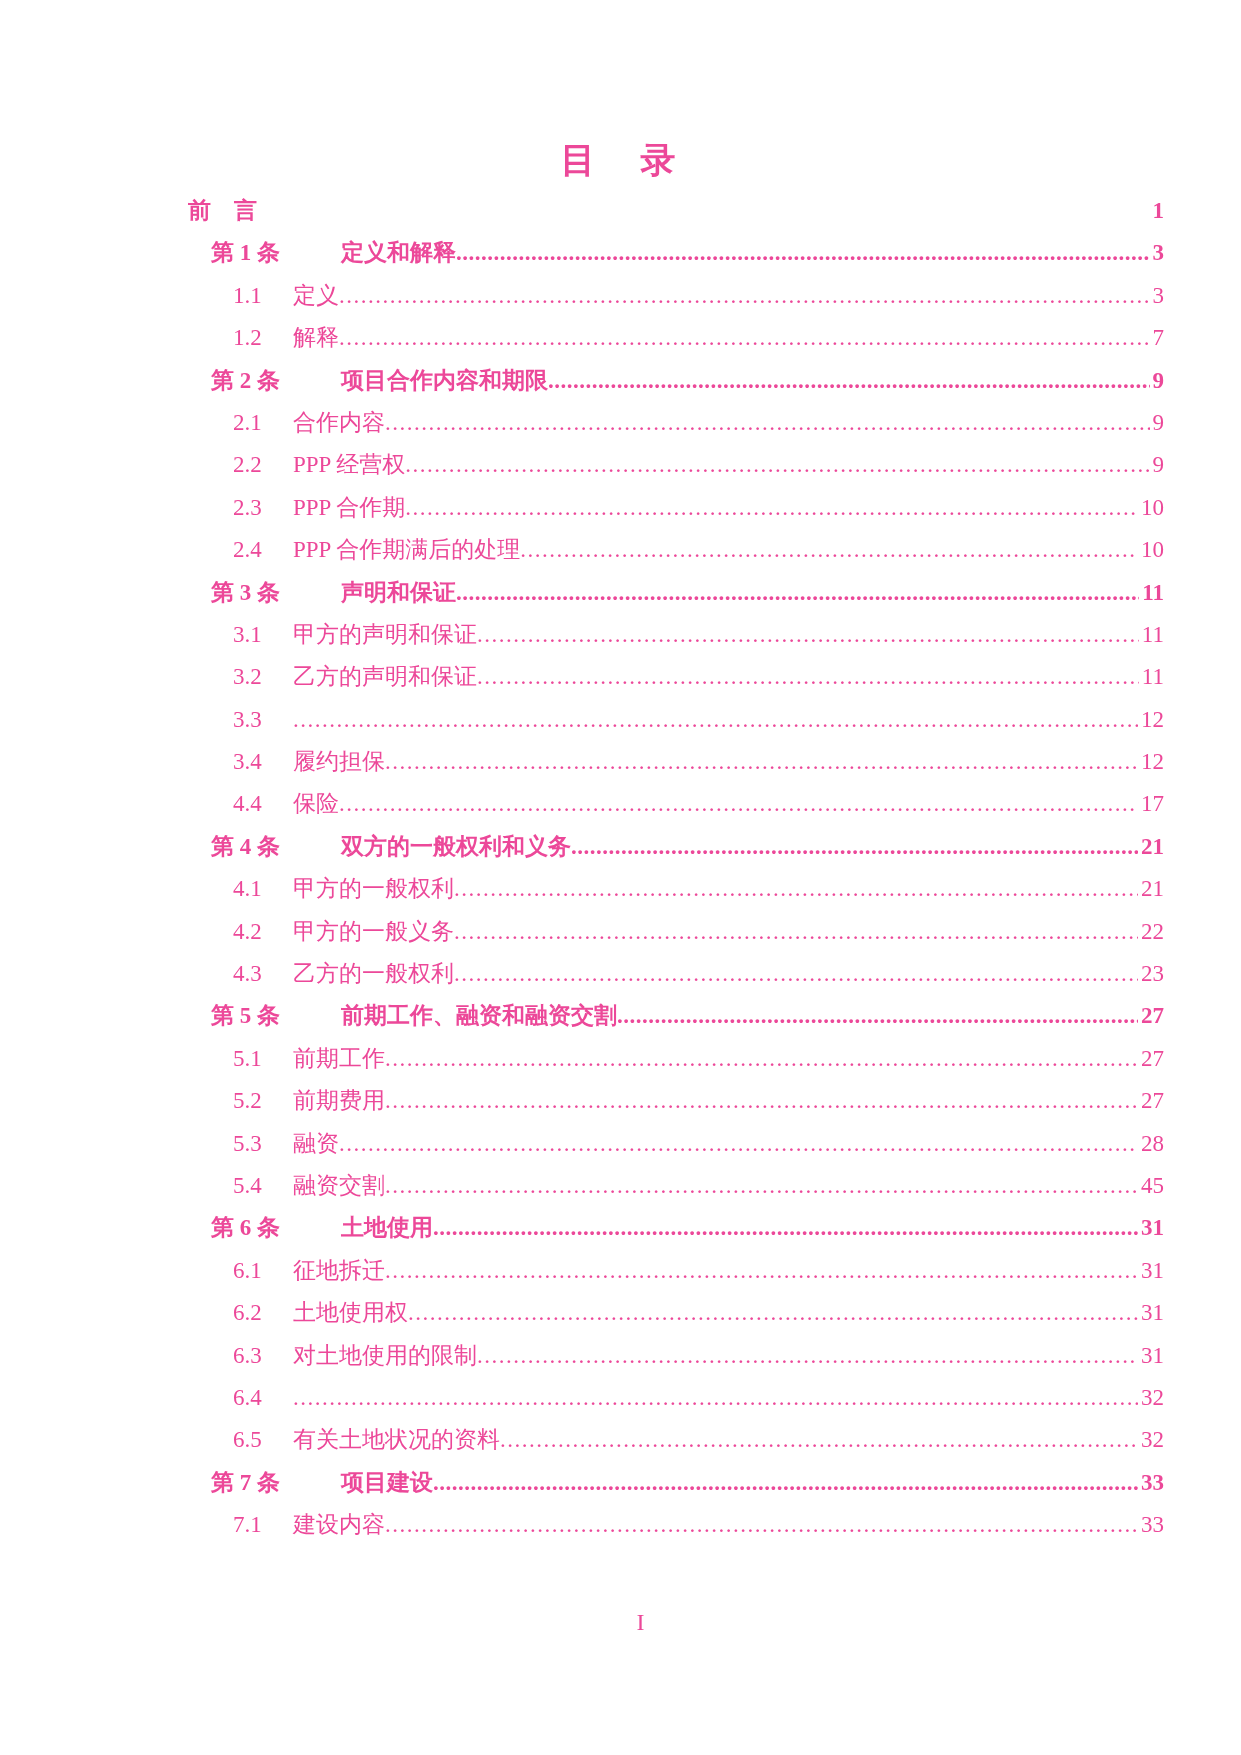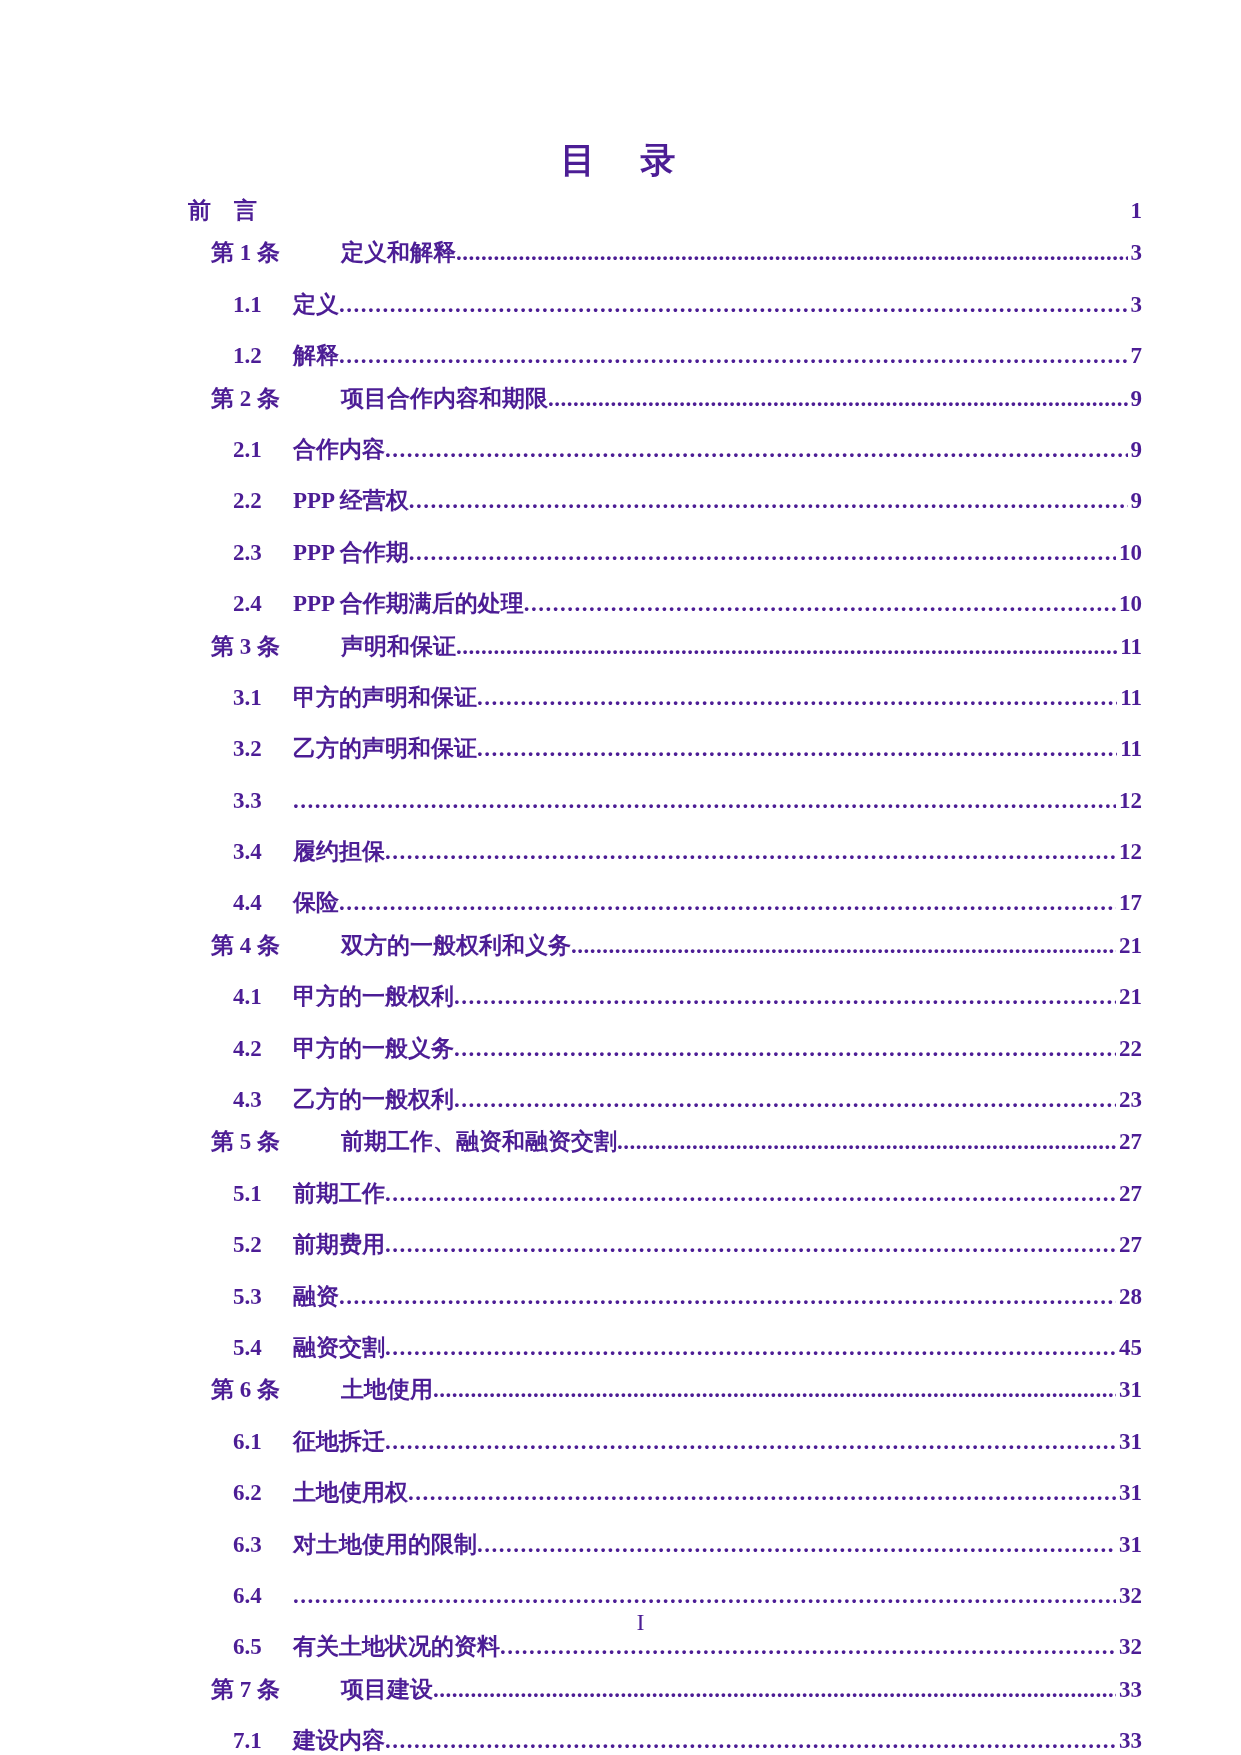--- a/index.html
+++ b/index.html
@@ -5,21 +5,21 @@
   html, body {
     margin: 0;
     padding: 0;
     background: #ffffff;
   }
   .page {
     position: relative;
     width: 1241px;
     height: 1755px;
     background: #ffffff;
-    color: #4c1d95;
+    color: #ec4899;
     font-family: "Liberation Serif", "DejaVu Serif", serif;
     overflow: hidden;
   }
   .doc-title {
     margin: 0;
     padding-top: 139px;
     font-size: 35px;
     font-weight: bold;
     line-height: 44px;
     text-align: center;
@@ -29,30 +29,29 @@
   .toc {
     margin-top: 7px;
   }
   .row {
     display: flex;
     align-items: baseline;
     height: 42.4px;
     line-height: 42.4px;
     font-size: 23px;
     box-sizing: border-box;
-    padding-right: 99px;
+    padding-right: 77px;
   }
   .row.front, .row.chapter {
     font-weight: bold;
     padding-left: 188px;
   }
   .row.sub {
-    font-weight: bold;
+    font-weight: normal;
     padding-left: 233px;
-    margin-top: 9px;
   }
   .num { flex: none; white-space: pre; }
   .row.chapter .num { width: 130px; margin-left: 23px; }
   .row.sub .num { width: 60px; }
   .ttl { flex: none; white-space: pre; }
   .dots {
     flex: 1 1 auto;
     min-width: 0;
     overflow: hidden;
     white-space: nowrap;

